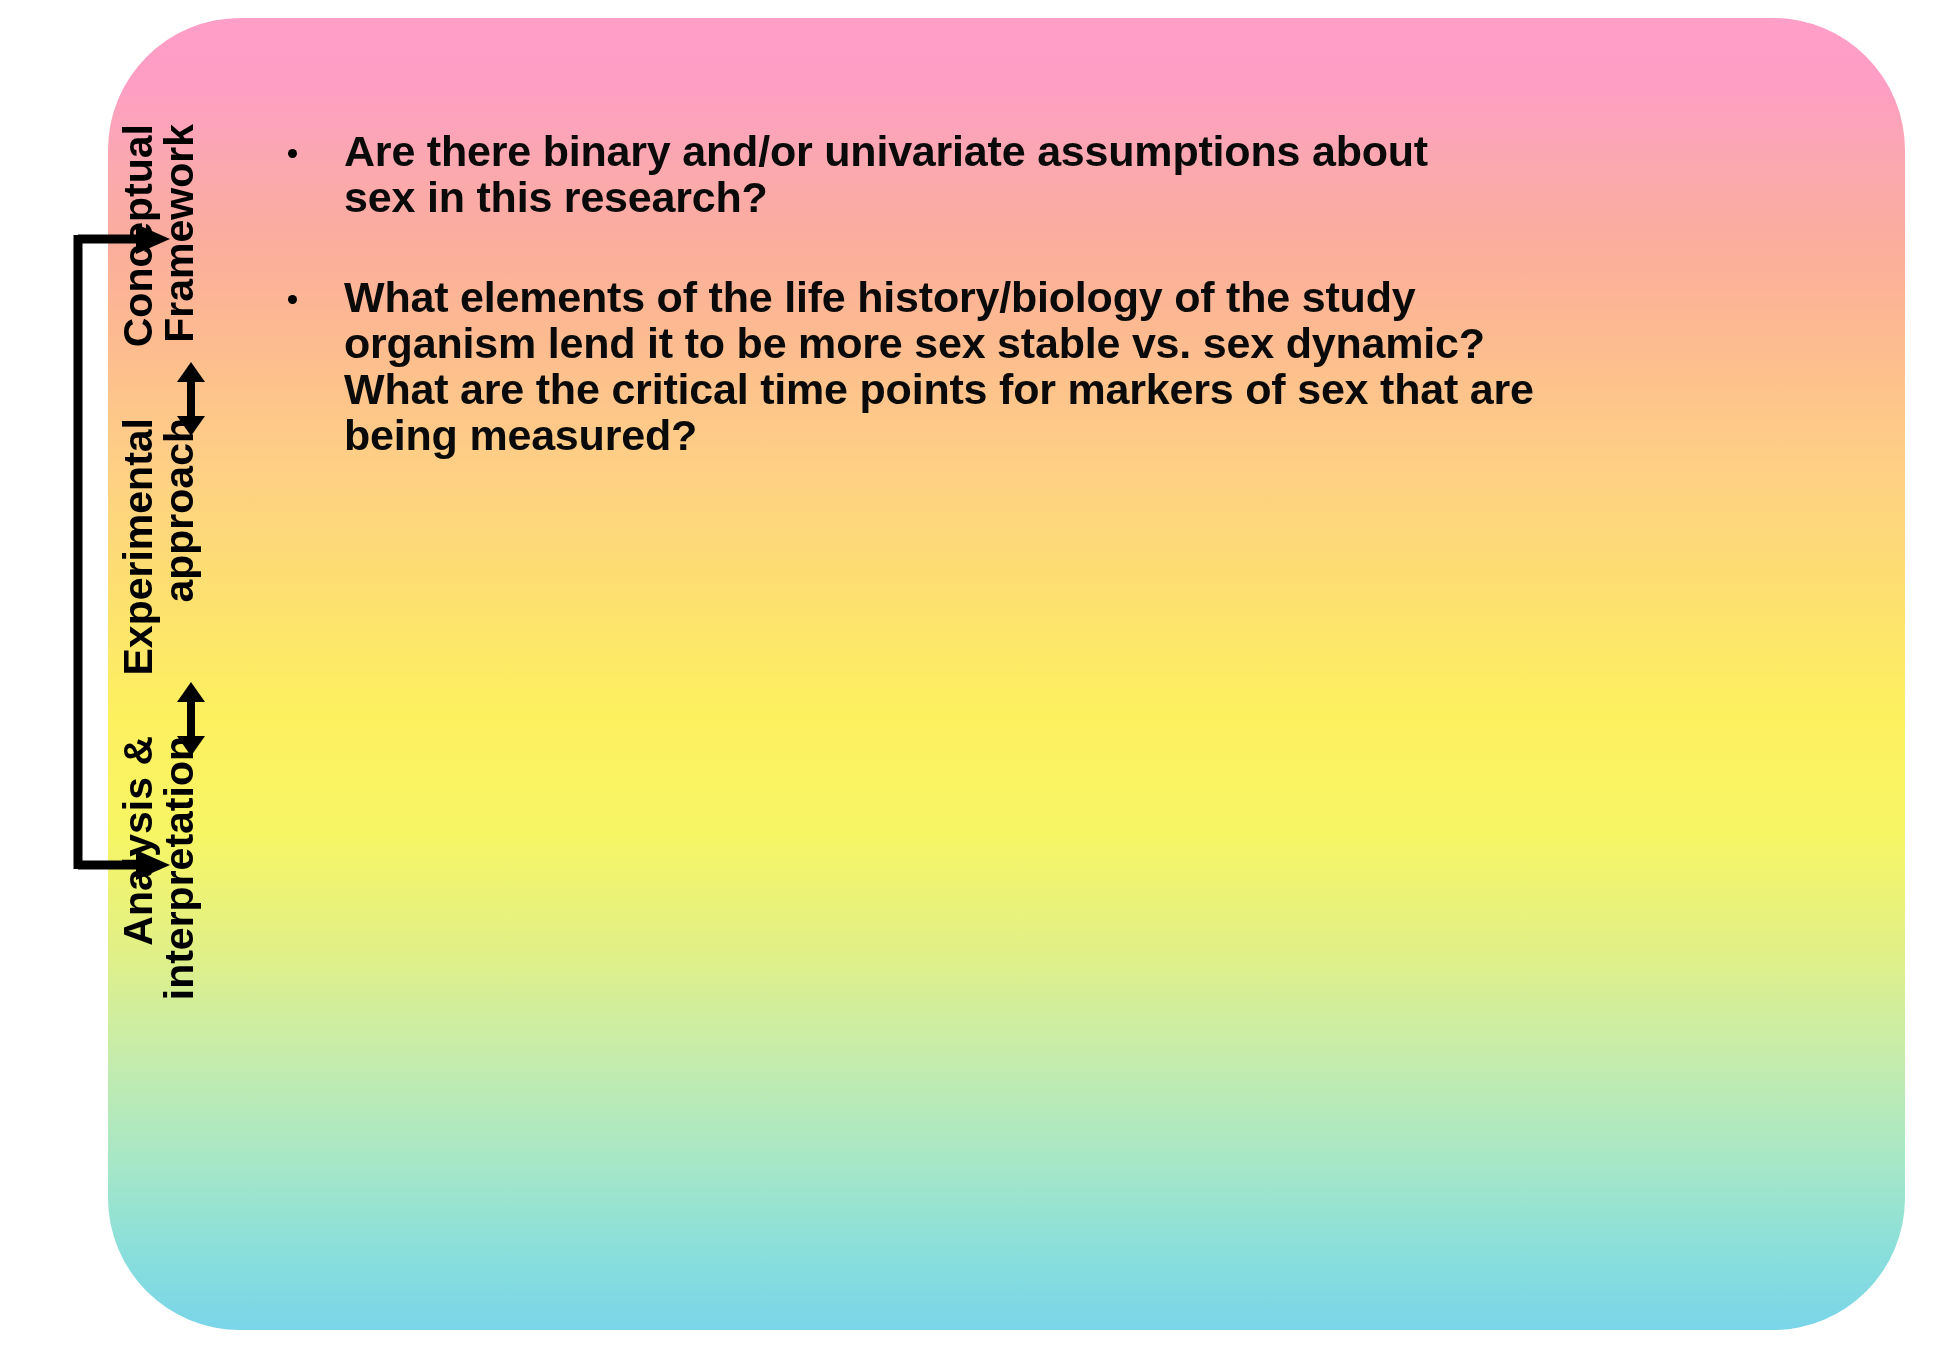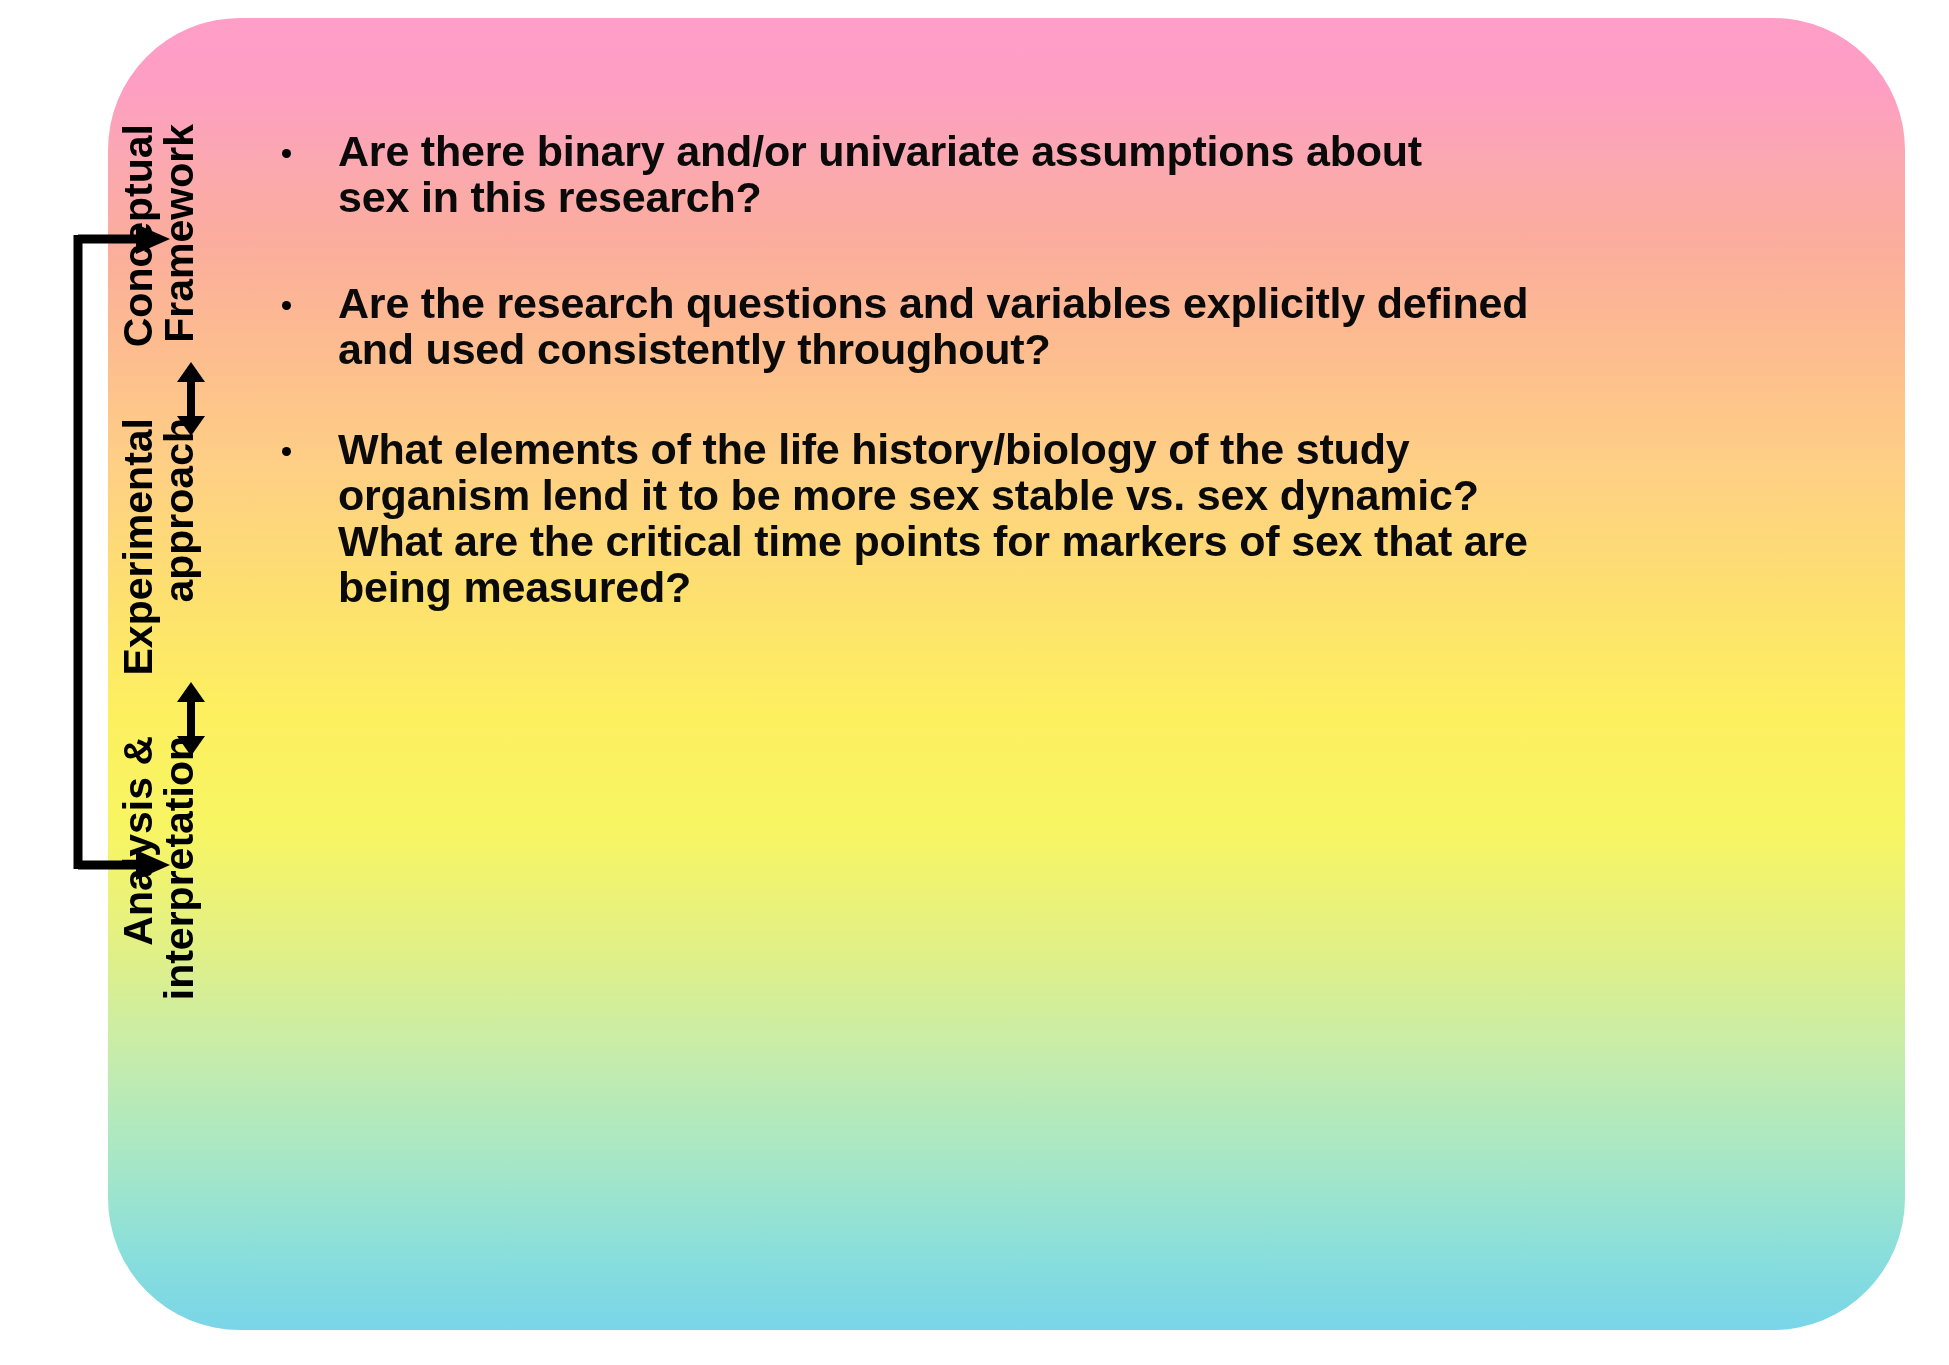--- a/index.html
+++ b/index.html
@@ -88,21 +88,21 @@
   
   #bullets {
     position: absolute;
     left: 276px;
     top: 128px;
     width: 1560px;
   }
   .bullet {
     position: relative;
     display: block;
-    margin: 0;
+    margin: 6px;
     padding-left: 62px;
     color: #0a0a0a;
     font-weight: bold;
     font-size: 43px;
     line-height: 1.07;
     letter-spacing: -0.2px;
     font-family: "Liberation Sans", sans-serif;
   }
   .bullet .dot {
     position: absolute;
@@ -163,23 +163,19 @@
     <path d="M 15 12 L 15 62" stroke="#000" stroke-width="8" fill="none"></path>
     <polygon points="15,0 29,20 1,20" fill="#000"></polygon>
     <polygon points="15,74 29,54 1,54" fill="#000"></polygon>
   </svg>
 
   <div id="bullets">
     <p class="bullet b1">
       <span class="dot"></span>
       <span>Are there binary and/or univariate assumptions about sex in this research?</span>
     </p>
-    <p class="bullet b2">
-      <span class="dot"></span>
-      <span>Are the research questions and variables explicitly defined and used consistently throughout?</span>
-    </p>
     <p class="bullet b4">
       <span class="dot"></span>
       <span>What elements of the life history/biology of the study organism lend it to be more sex stable vs. sex dynamic? What are the critical time points for markers of sex that are being measured?</span>
     </p>
   </div>
 
 </div>
 
 </body></html>

